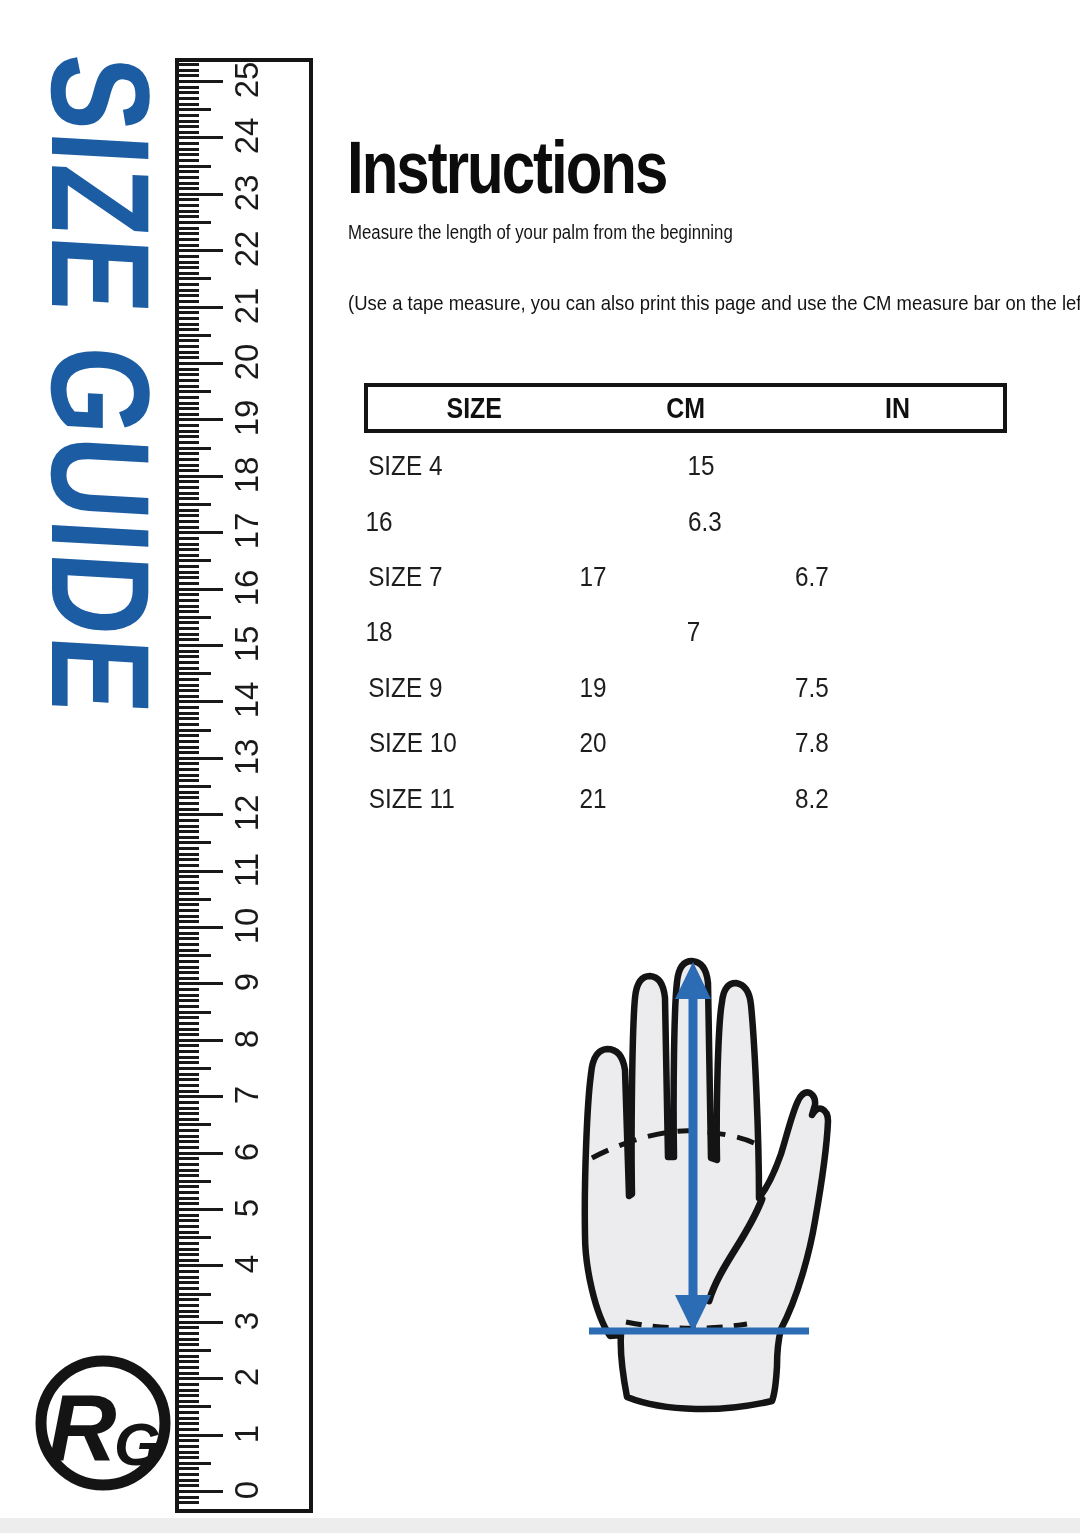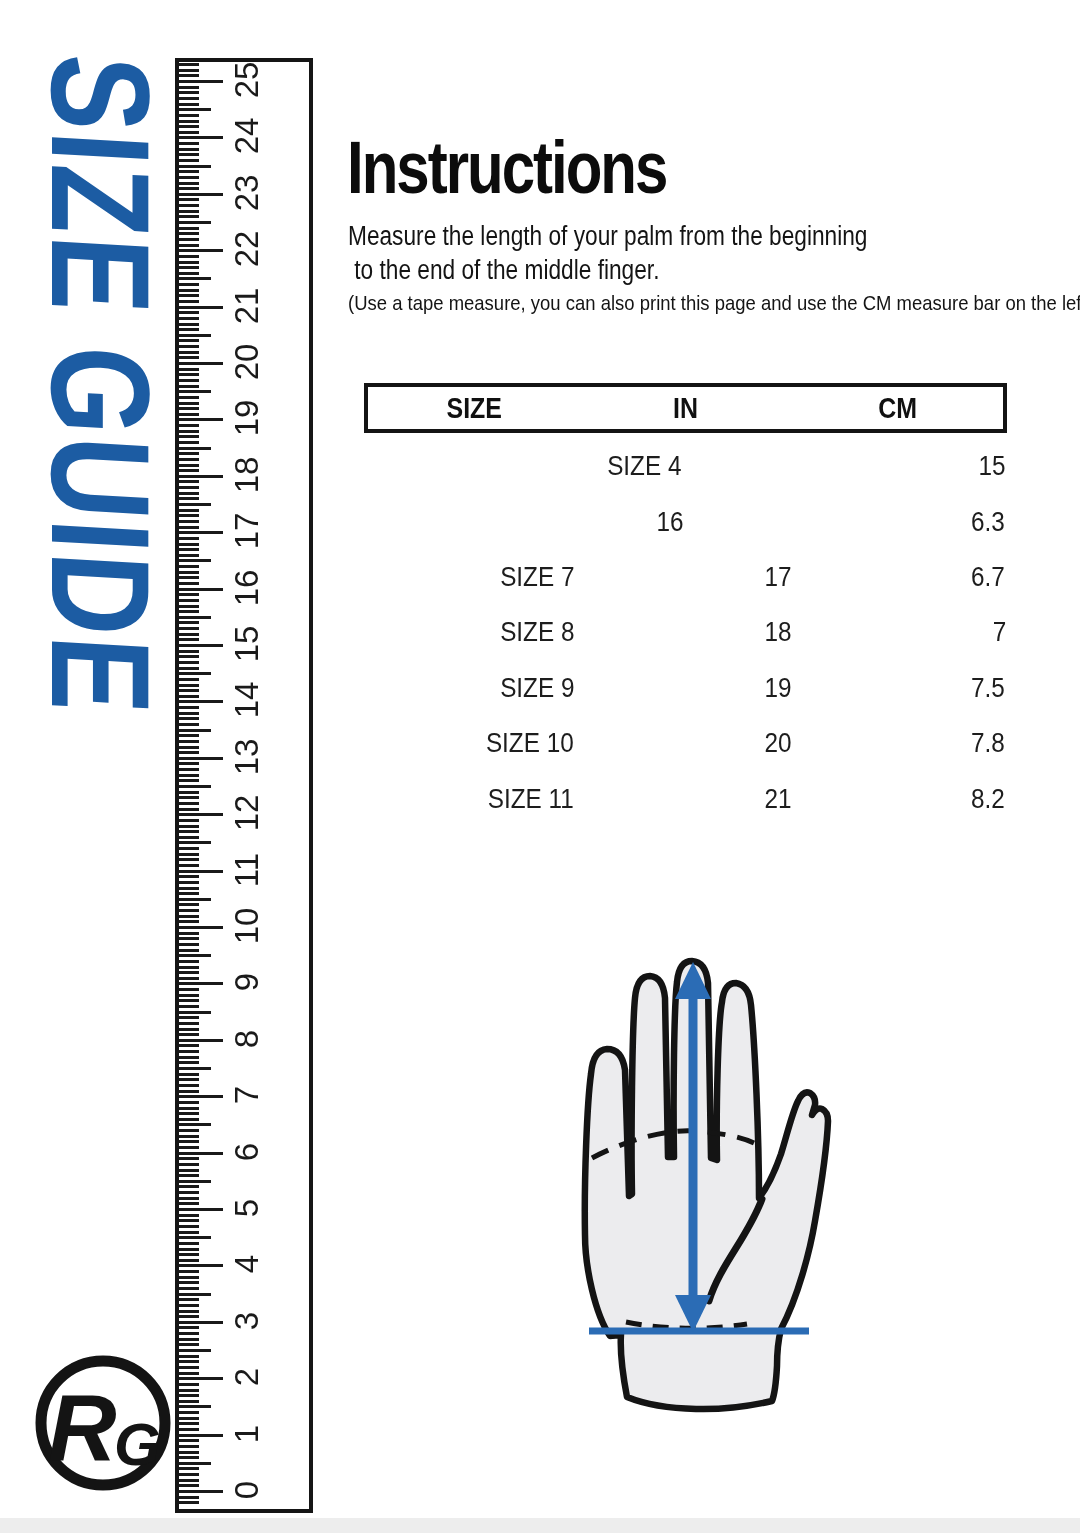--- a/index.html
+++ b/index.html
@@ -32,36 +32,36 @@
     transform:translate(-50%,-50%) rotate(-90deg);white-space:nowrap;
   }
   
   .headline{position:absolute;left:347px;top:124px;}
   .headline h1{
     margin:0;font-size:75px;font-weight:800;letter-spacing:-2.5px;color:#0c0c0c;
     display:inline-block;transform:scaleX(0.8);transform-origin:0 50%;white-space:nowrap;
   }
   .iline{position:absolute;left:348px;white-space:pre;color:#141414;}
   .iline .inner{display:inline-block;transform-origin:0 50%;}
-  .iline1{top:221px;font-size:27px;}
+  .iline1{top:221px;font-size:20px;}
   .iline2{top:255px;font-size:27px;}
   .iline1 .inner,.iline2 .inner{transform:scaleX(0.84);}
   .inote{top:291px;font-size:21px;}
   .inote .inner{transform:scaleX(0.88);}
   
   .size-table{position:absolute;left:364px;top:383px;width:643px;}
   .thead{
     display:flex;border:4px solid #141414;height:50px;box-sizing:border-box;
     align-items:center;background:#fff;
   }
   .thead .cell{flex:1;text-align:center;font-weight:bold;font-size:29px;color:#101010;}
   .thead .cell span{display:inline-block;transform:scaleX(0.86);}
   .trows{margin-top:6px;}
   .trow{display:flex;height:55.4px;align-items:center;}
-  .trow .cell{flex:1;text-align:right;font-size:27px;color:#1d1d1d;}
+  .trow .cell{flex:1;text-align:left;font-size:27px;color:#1d1d1d;}
   .trow .cell span{display:inline-block;transform:scaleX(0.9);}
   
   .hand-wrap{position:absolute;left:570px;top:945px;width:330px;height:470px;}
   
   .logo-wrap{position:absolute;left:30px;top:1348px;width:148px;height:150px;}
   
   .footer-strip{position:absolute;left:0;bottom:0;width:1080px;height:15px;background:#ededed;}
 </style>
 </head>
 <body>
@@ -354,45 +354,43 @@
         <div class="cmlabel" style="top: 130.8px;">23</div>
         <div class="cmlabel" style="top: 74.4px;">24</div>
         <div class="cmlabel" style="top: 18px;">25</div>
       </div>
   </div>
 
   <div class="headline">
     <h1>Instructions</h1>
   </div>
   <div class="iline iline1"><span class="inner">Measure the length of your palm from the beginning</span></div>
-  <div class="iline iline2"><span class="inner"> to the end of the middle finger.</span></div>
   <div class="iline inote"><span class="inner">(Use a tape measure, you can also print this page and use the CM measure bar on the left.)</span></div>
 
   <div class="size-table">
     <div class="thead">
       <div class="cell"><span>SIZE</span></div>
+      <div class="cell"><span>CM</span></div>
       <div class="cell"><span>IN</span></div>
-      <div class="cell"><span>CM</span></div>
     </div>
     <div class="trows">
         <div class="trow">
           <div class="cell"><span>SIZE 4</span></div>
           <div class="cell"><span>15</span></div>
         </div>
         <div class="trow">
           <div class="cell"><span>16</span></div>
           <div class="cell"><span>6.3</span></div>
         </div>
         <div class="trow">
           <div class="cell"><span>SIZE 7</span></div>
           <div class="cell"><span>17</span></div>
           <div class="cell"><span>6.7</span></div>
         </div>
         <div class="trow">
-          <div class="cell"><span>SIZE 8</span></div>
           <div class="cell"><span>18</span></div>
           <div class="cell"><span>7</span></div>
         </div>
         <div class="trow">
           <div class="cell"><span>SIZE 9</span></div>
           <div class="cell"><span>19</span></div>
           <div class="cell"><span>7.5</span></div>
         </div>
         <div class="trow">
           <div class="cell"><span>SIZE 10</span></div>

